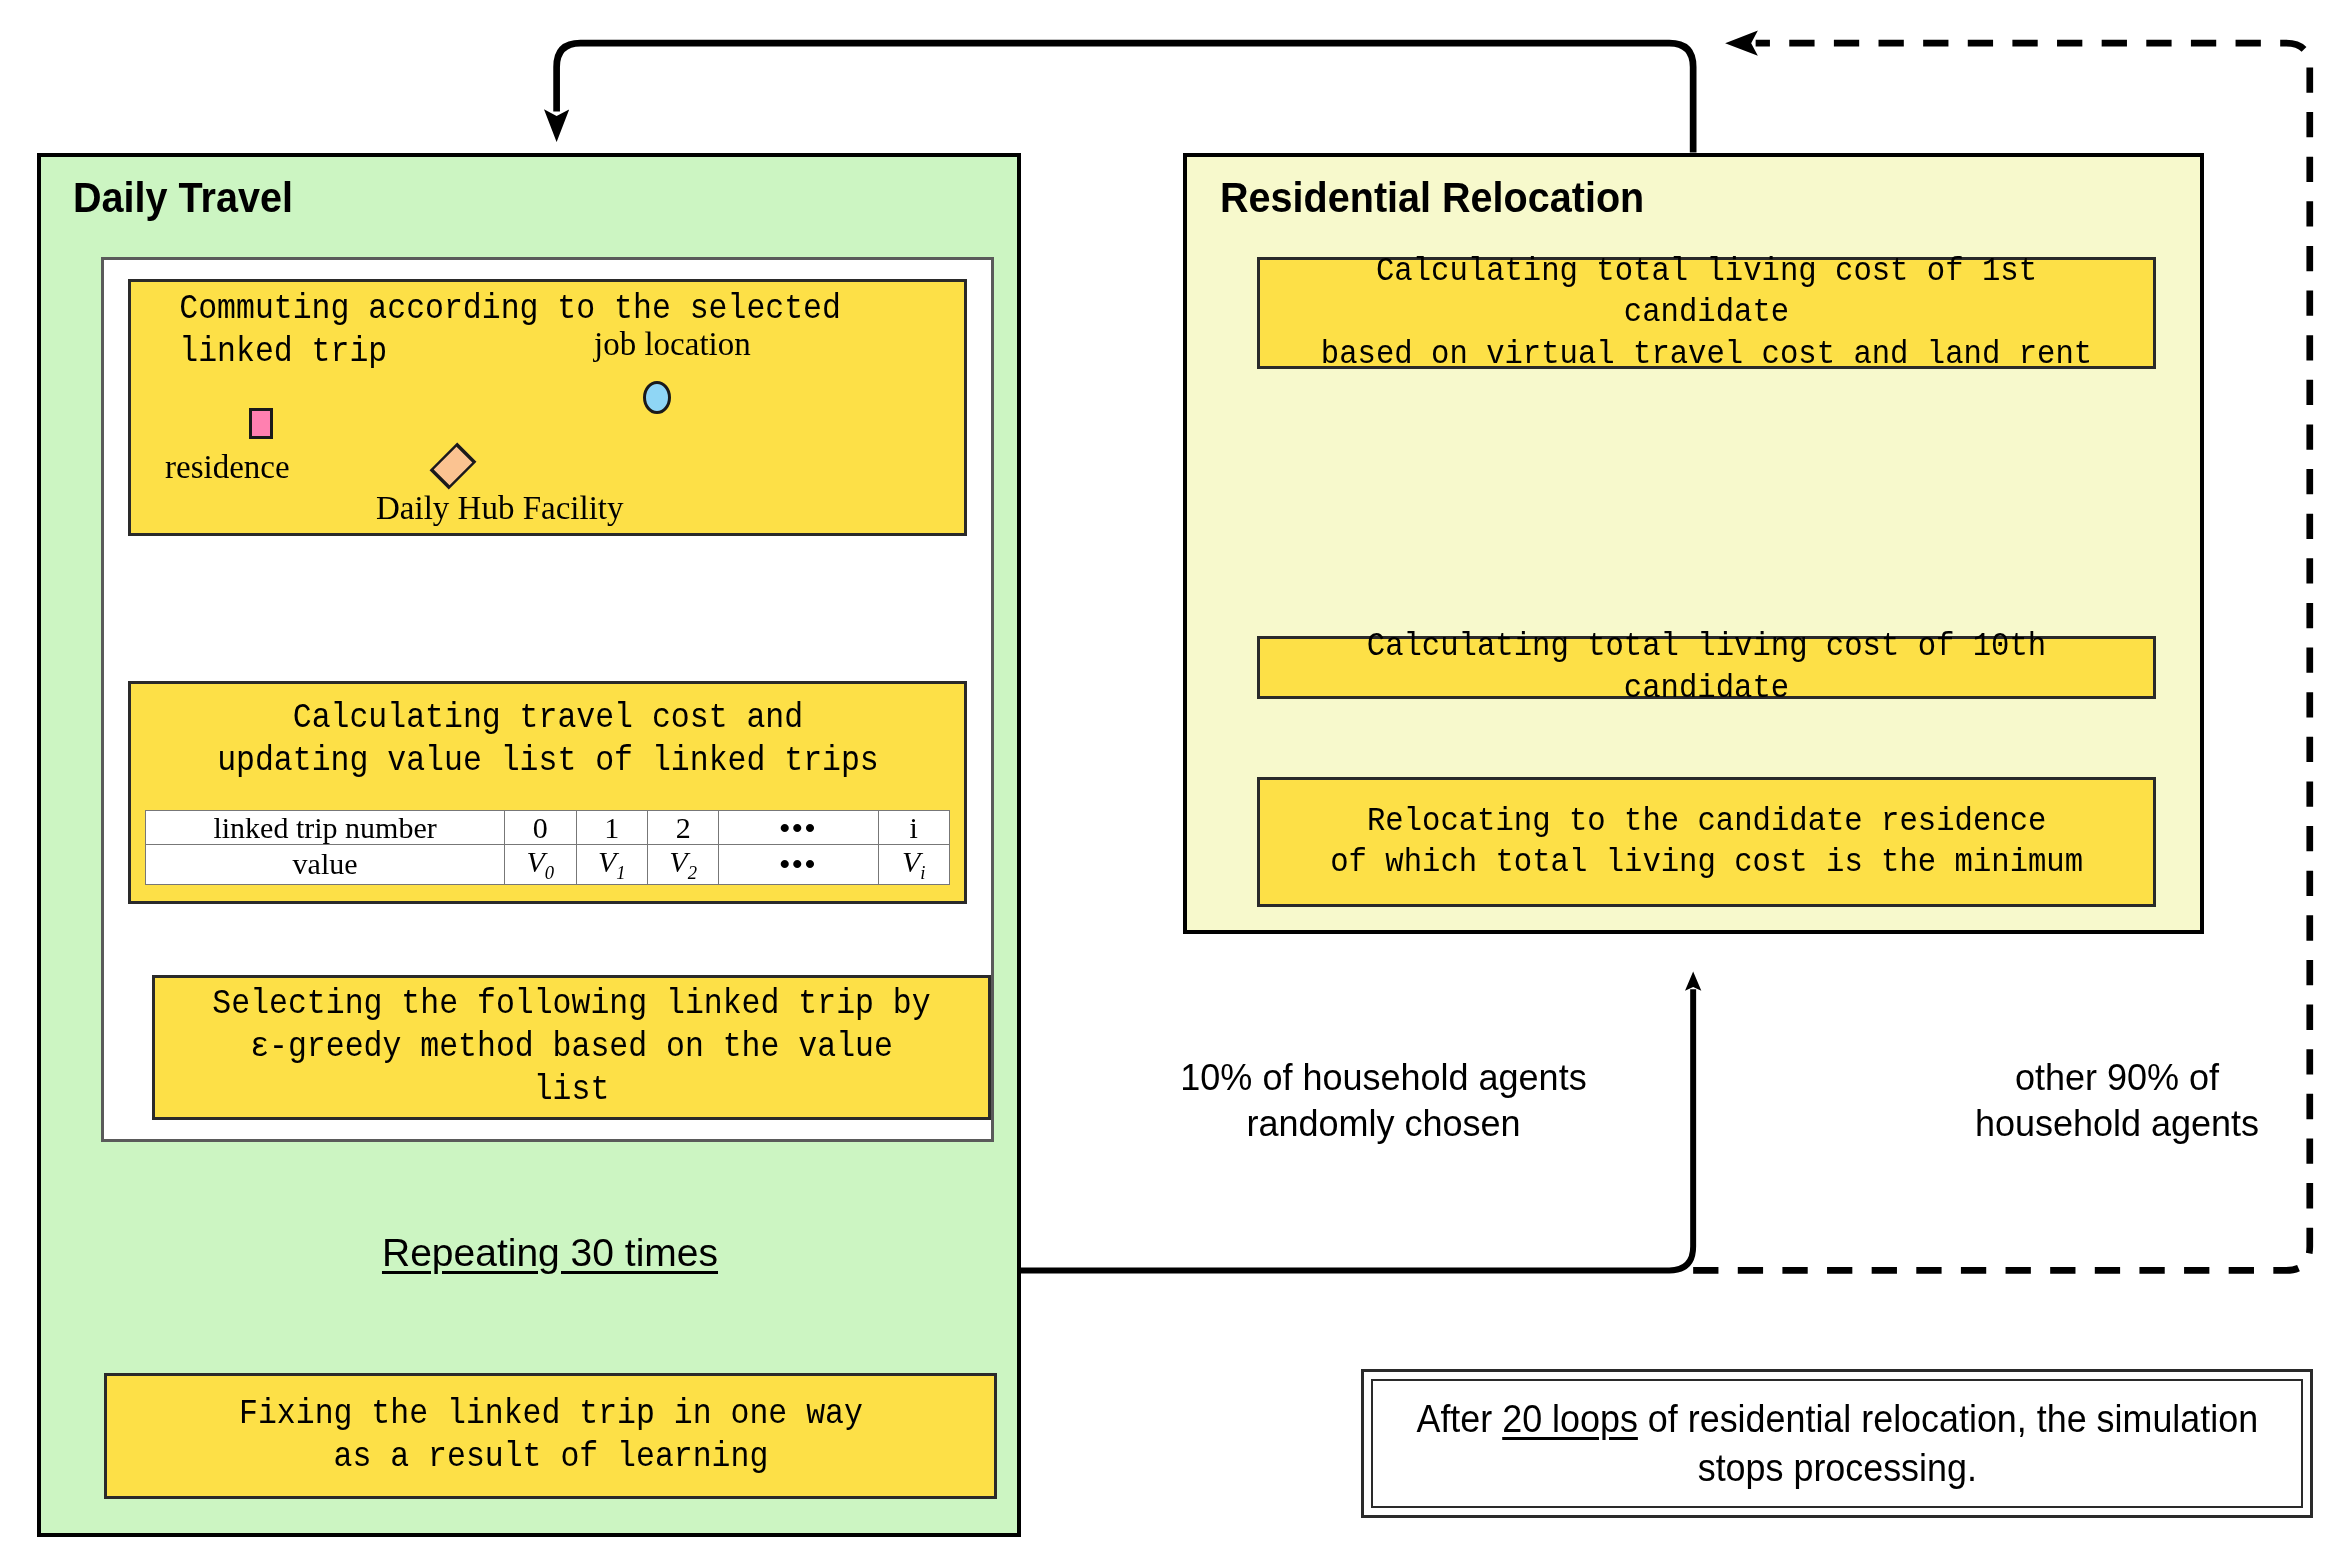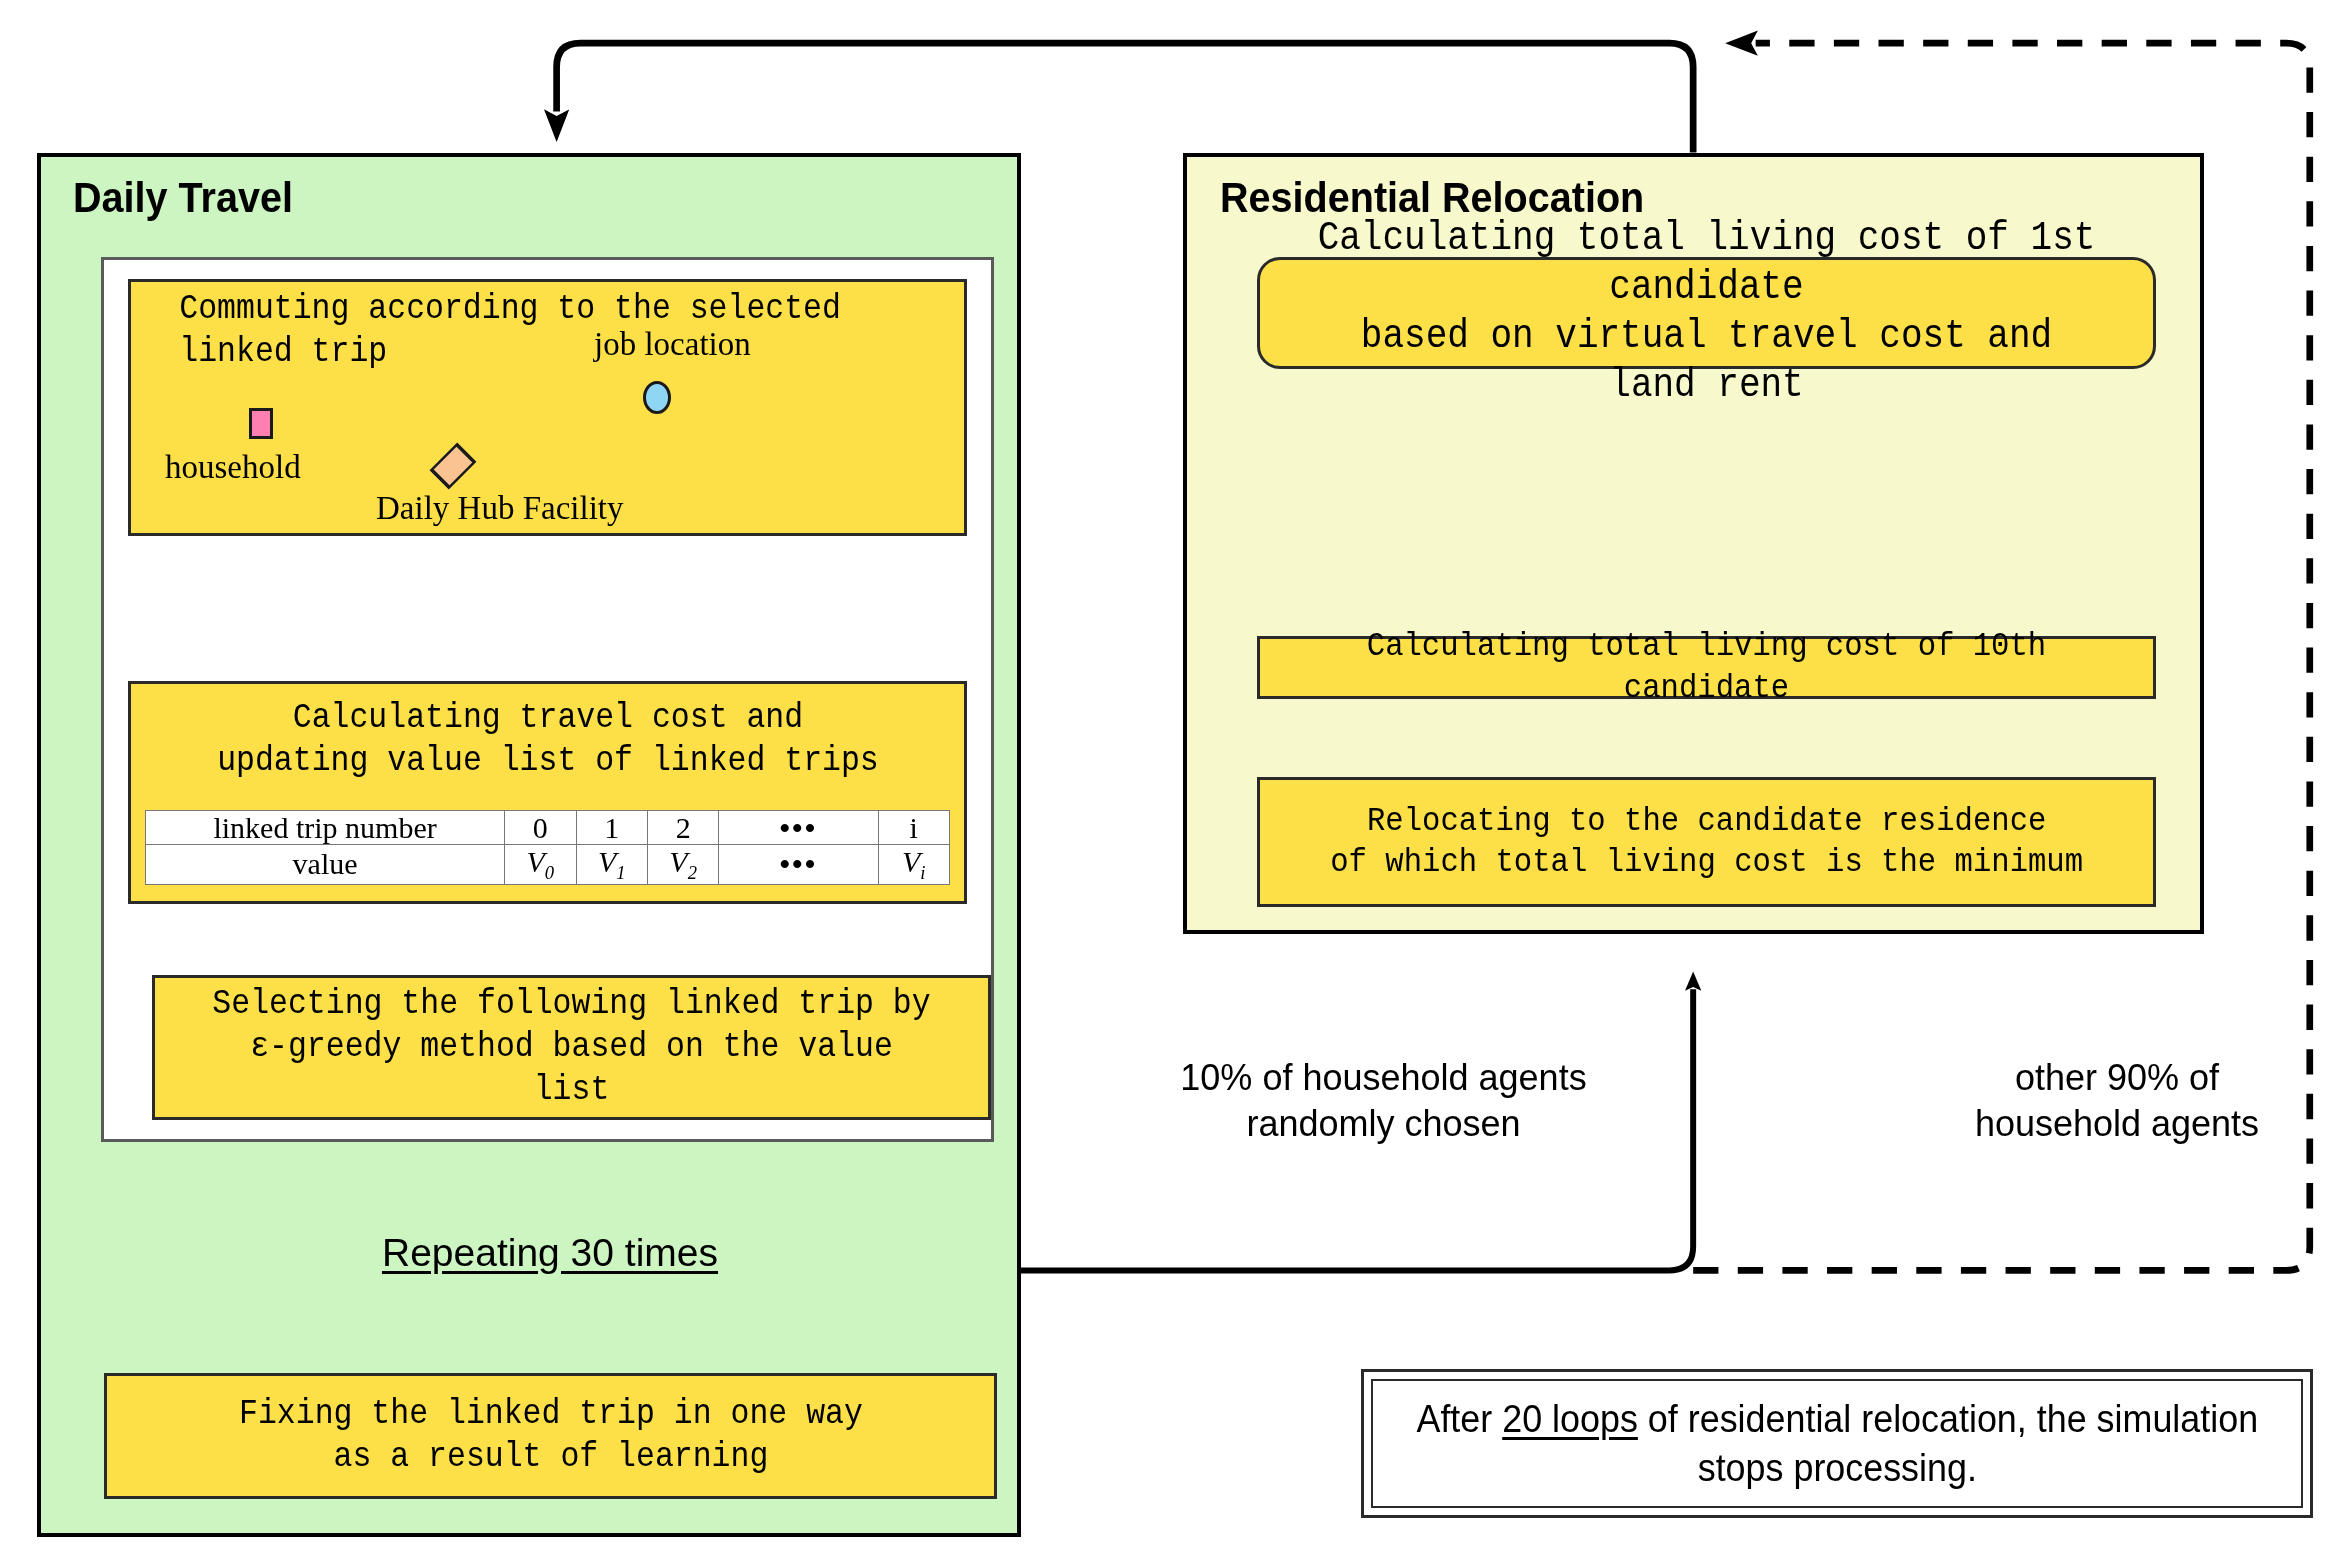--- a/index.html
+++ b/index.html
@@ -32,21 +32,21 @@
 
   #box-calc{left:128px;top:681px;width:839px;height:223px;font-size:35px;
     align-items:flex-start;}
   #box-calc .txt{padding-top:13.4px;}
 
   #box-eps{left:128px;top:975px;width:839px;height:145px;font-size:35px;margin-left:24px;}
 
   #box-fix{left:104px;top:1373px;width:893px;height:126px;font-size:35px;}
 
   
-  #box-c1{left:1257px;top:257px;width:899px;height:112px;font-size:40px;border-radius:23px;}
+  #box-c1{left:1257px;top:257px;width:899px;height:112px;font-size:34px;}
   #box-c10{left:1257px;top:636px;width:899px;height:63px;font-size:34px;}
   #box-reloc-min{left:1257px;top:777px;width:899px;height:130px;font-size:34px;}
 
   
   #box-stop-outer{position:absolute;left:1361px;top:1369px;width:952px;height:149px;
     background:#fff;border:3.7px solid #2a2a2a;box-sizing:border-box;padding:6.7px;}
   #box-stop-inner{width:100%;height:100%;border:2.2px solid #2a2a2a;box-sizing:border-box;
     display:flex;align-items:center;justify-content:center;text-align:center;
     font-size:39px;line-height:1.25;color:#000;font-family:"Liberation Sans",sans-serif;}
   #box-stop-inner .txt{transform:scaleX(.92);transform-origin:center;}
@@ -133,21 +133,21 @@
   <div class="panel-title" style="left:73px;top:173px;">Daily Travel</div>
 
   <div id="inner-wrap"></div>
 
   <div class="pbox" id="box-commuting">
     <span class="txt">Commuting according to the selected linked trip</span>
   </div>
 
   <div id="mini">
     <span class="mlabel" id="lbl-job">job location</span>
-    <span class="mlabel" id="lbl-res">household</span>
+    <span class="mlabel" id="lbl-res">residence</span>
     <span class="mlabel" id="lbl-hub">Daily Hub Facility</span>
     <div class="marker" id="m-res"></div>
     <div class="marker" id="m-job"></div>
     <div class="marker" id="m-hub"></div>
   </div>
 
   <div class="pbox" id="box-calc">
     <span class="txt">Calculating travel cost and
 updating value list of linked trips</span>
   </div>

